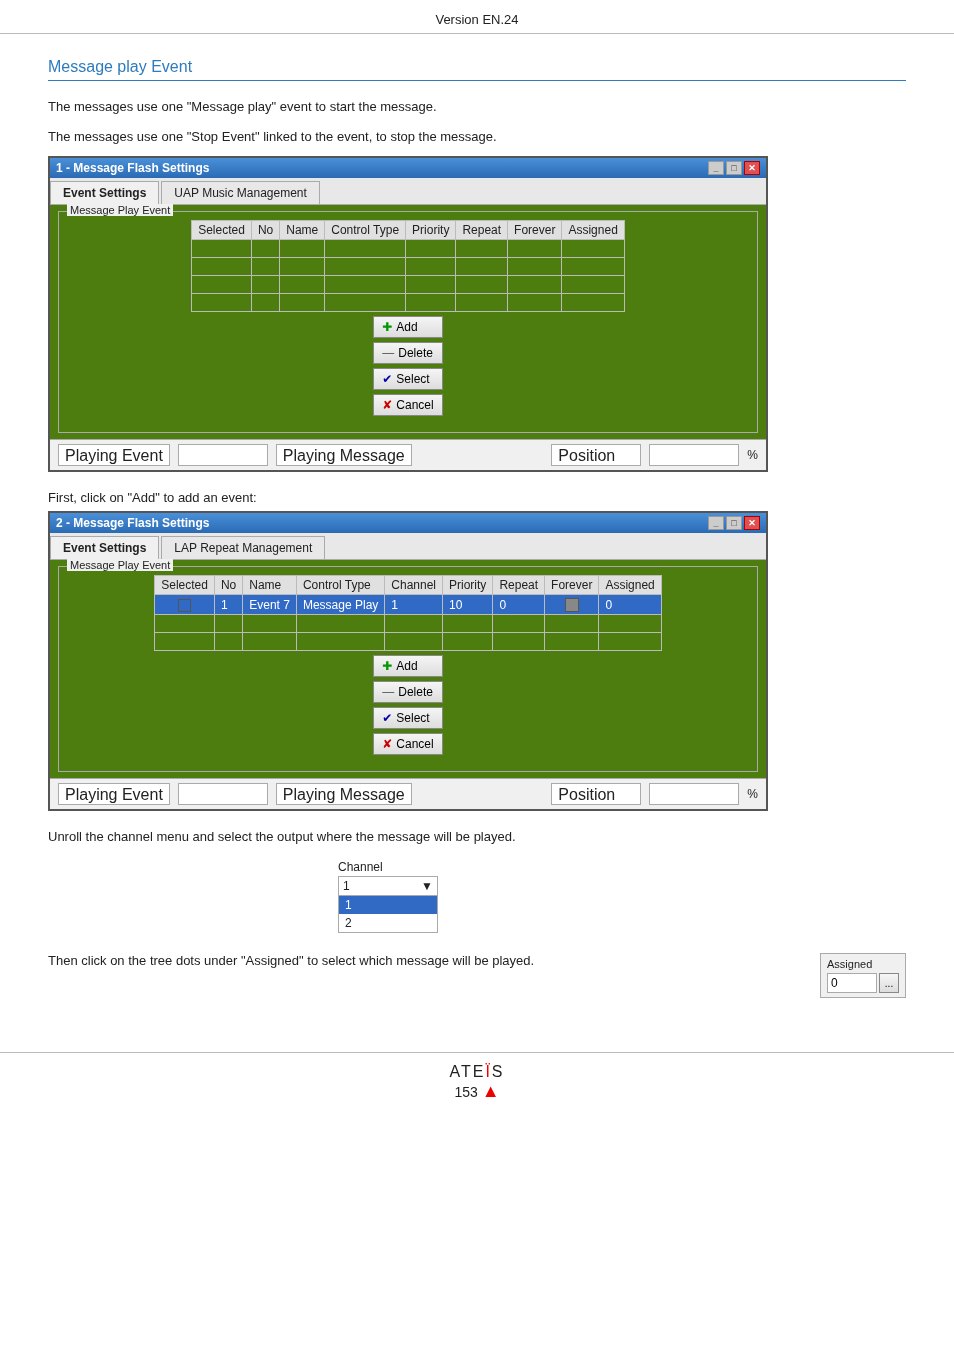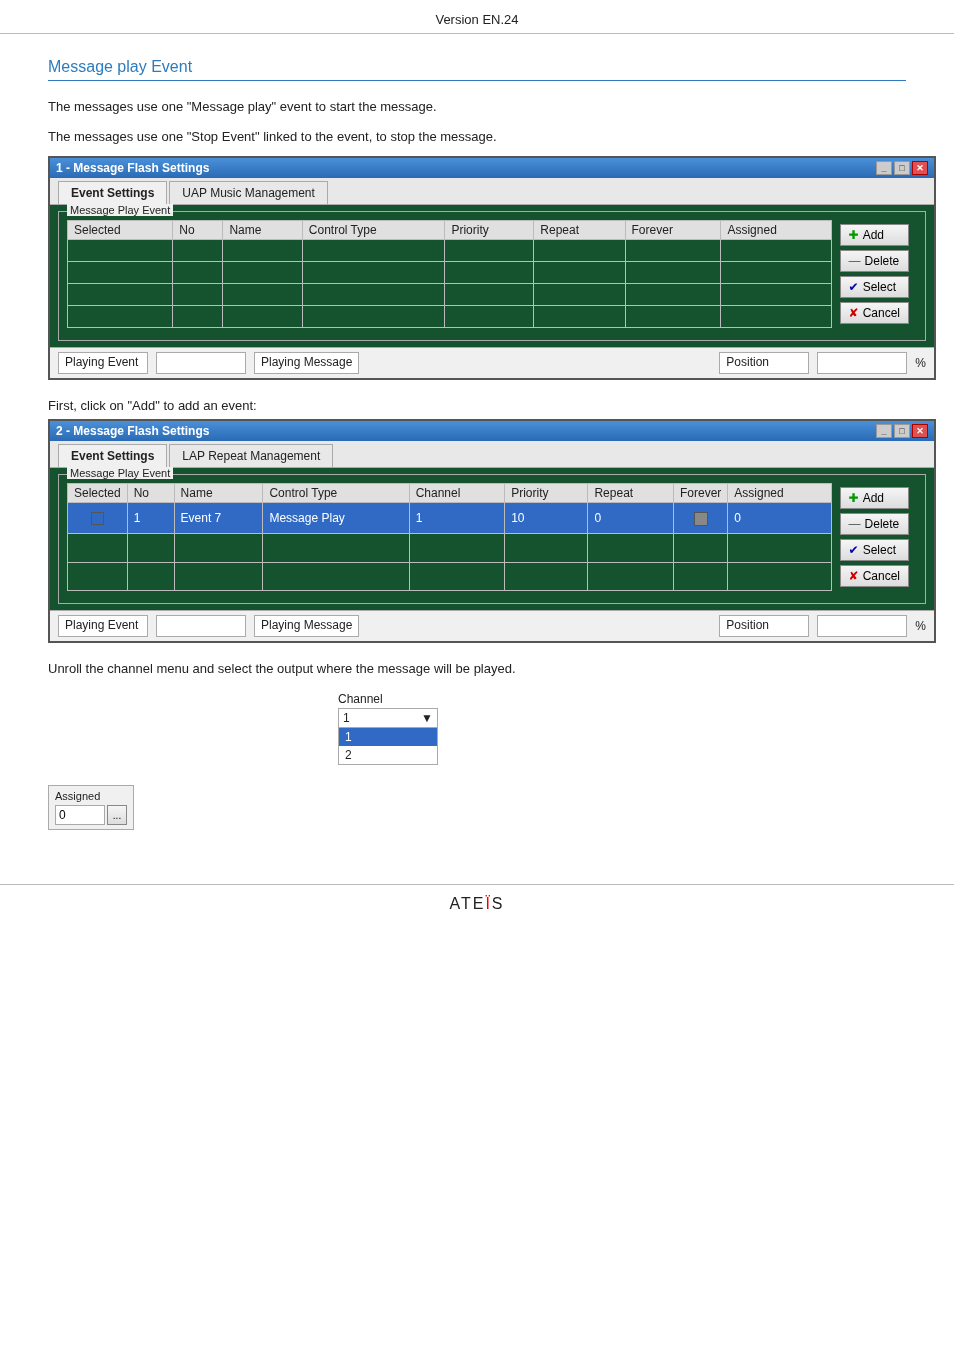--- a/index.html
+++ b/index.html
@@ -30,23 +30,23 @@
       margin-bottom: 16px;
     }
     .body-text {
       font-size: 13px;
       margin-bottom: 10px;
       line-height: 1.5;
     }
     
     .window {
       border: 2px solid #555;
-      background: #14532d;
+      background: #4d7c0f;
       margin-bottom: 18px;
-      width: 888px;
+      width: 720px;
     }
     .window-titlebar {
       background: linear-gradient(to bottom, #4a90d9 0%, #2a6ab5 100%);
       color: white;
       font-size: 12px;
       font-weight: bold;
       padding: 3px 6px;
       display: flex;
       align-items: center;
       justify-content: space-between;
@@ -65,21 +65,21 @@
       align-items: center;
       justify-content: center;
       cursor: pointer;
       color: #333;
     }
     .win-btn.red { background: #e05050; color: white; border-color: #a00; }
     .tabs-bar {
       display: flex;
       border-bottom: 1px solid #aaa;
       background: #e8e8e8;
-      padding: 0 8px;
+      padding: 0 0;
     }
     .tab {
       padding: 4px 12px;
       border: 1px solid #aaa;
       border-bottom: none;
       background: #e8e8e8;
       cursor: pointer;
       font-size: 12px;
       margin-right: 2px;
       margin-top: 3px;
@@ -97,21 +97,23 @@
     .group-box-label {
       font-size: 11px;
       position: absolute;
       top: -8px;
       left: 8px;
       background: #f0f0f0;
       padding: 0 3px;
     }
     .table-area {
       display: flex;
+      flex-direction: column;
       padding: 4px 0;
+      align-items: center;
     }
     .data-table {
       flex: 1;
       border-collapse: collapse;
       font-size: 12px;
     }
     .data-table th {
       background: #e0e0e0;
       border: 1px solid #bbb;
       padding: 2px 6px;
@@ -159,21 +161,21 @@
       border-top: 1px solid #aaa;
       padding: 4px 8px;
       gap: 8px;
       background: #f0f0f0;
       font-size: 12px;
     }
     .bottom-field {
       border: 1px solid #aaa;
       background: #fff;
       padding: 2px 6px;
-      font-size: 12px;
+      font-size: 16px;
       min-width: 90px;
       height: 22px;
       display: inline-block;
     }
     .pct-label { font-size: 12px; }
     .step-text {
       margin: 10px 0 6px 0;
       font-size: 13px;
     }
     
@@ -521,28 +523,33 @@
         <span>1</span>
         <span>▼</span>
       </div>
       <div class="channel-option selected">1</div>
       <div class="channel-option">2</div>
     </div>
   </div>
 
   
   <div class="assigned-section">
+    <p class="assigned-text">Then click on the tree dots under "Assigned" to select which message will be played.</p>
     <div class="assigned-widget">
       <div class="assigned-widget-label">Assigned</div>
       <div class="assigned-row">
         <input class="assigned-input" type="text" value="0" style="">
         <button class="dots-btn">...</button>
       </div>
     </div>
   </div>
 
 </div>
 
 <div class="page-footer">
   <div class="footer-logo">
     ATE<span>Ï</span>S
   </div>
+  <div class="footer-page">
+    <span>153</span>
+    <span style="color:#e00; font-size:18px;">▲</span>
+  </div>
 </div>
 
 </body></html>

